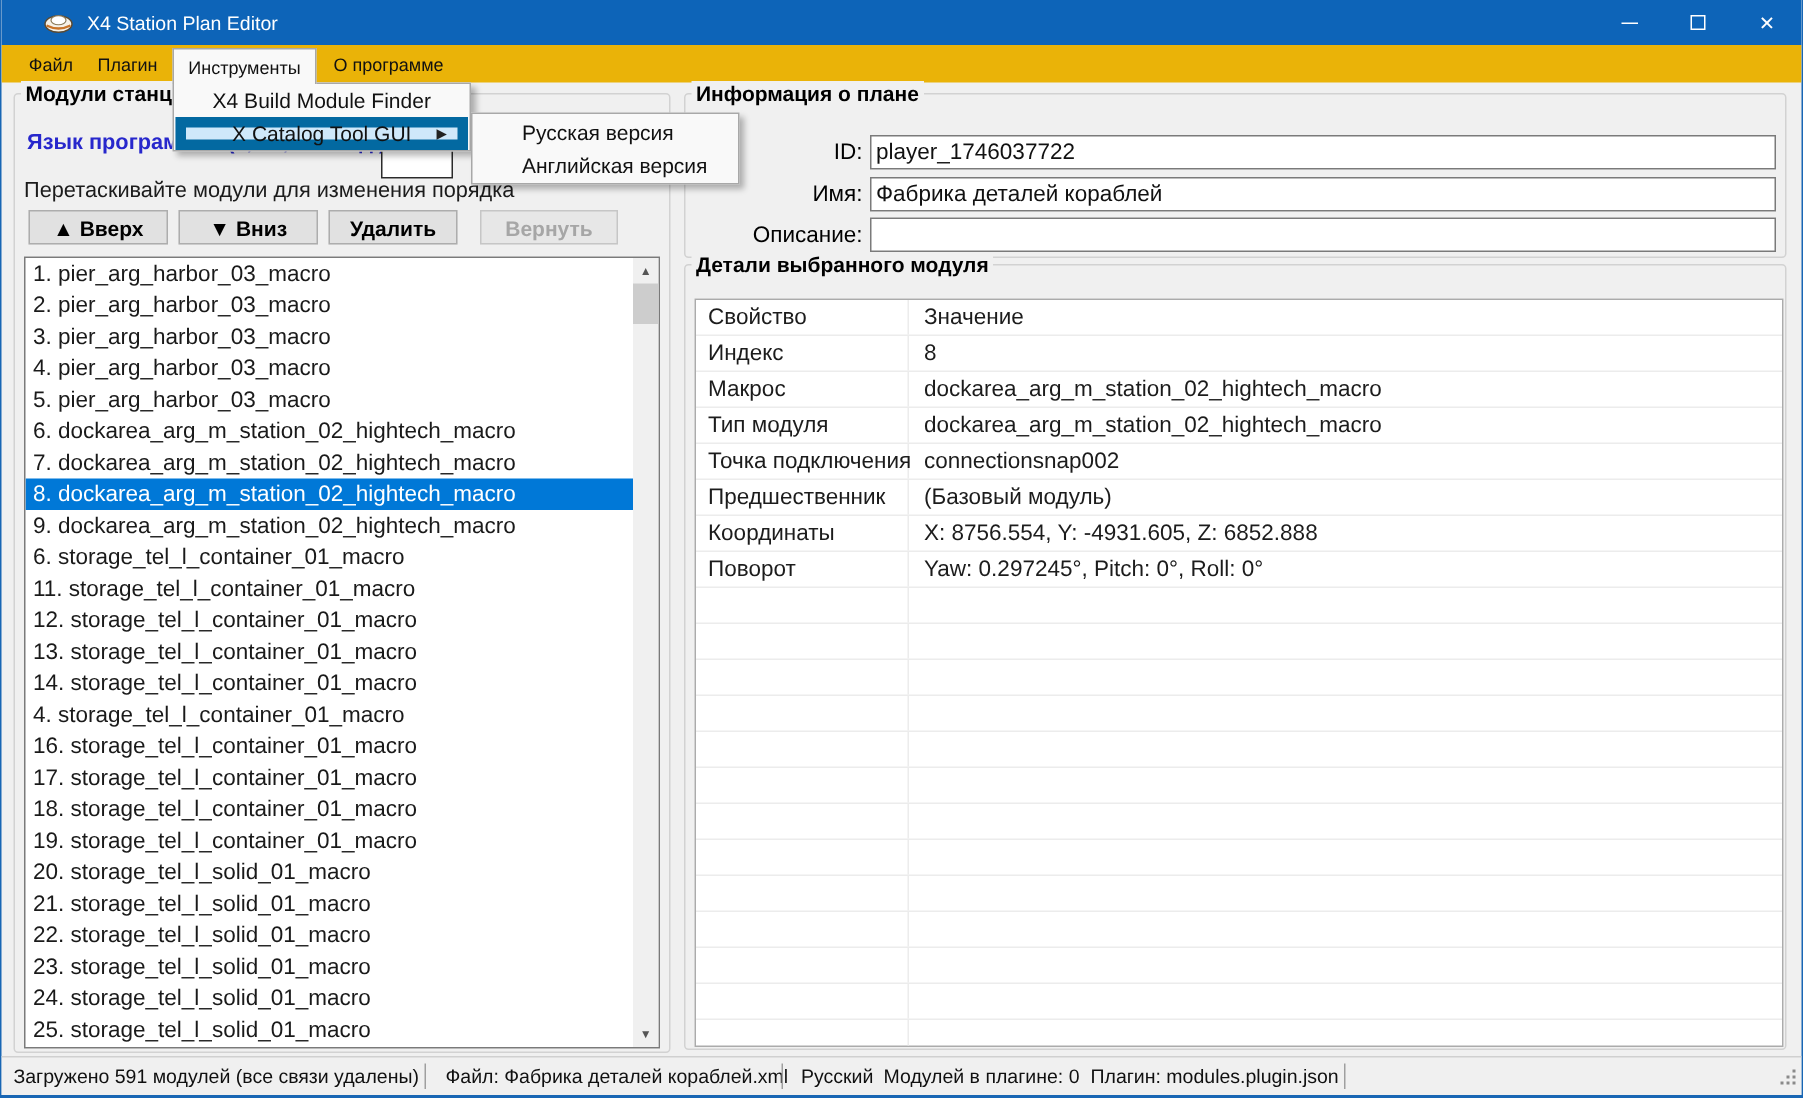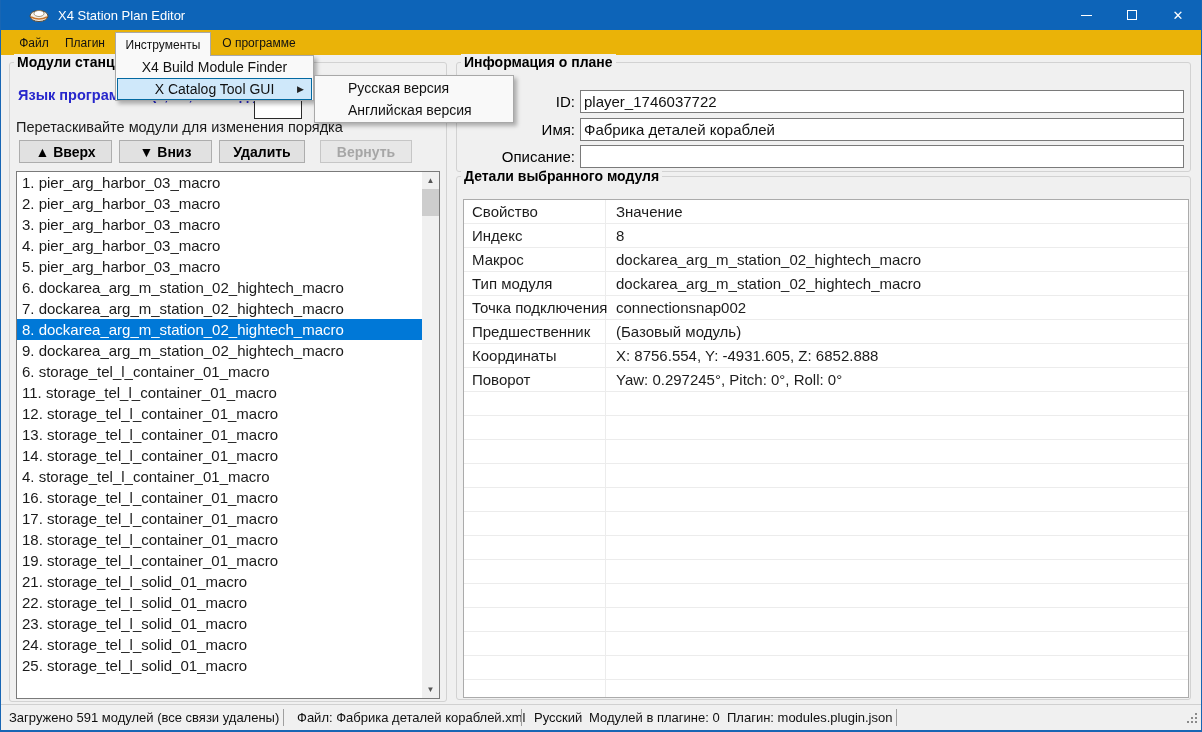--- a/index.html
+++ b/index.html
@@ -23,23 +23,23 @@
   .menu-item{ position:absolute; top:0; height:25px; display:flex; align-items:center; justify-content:center; }
   #mi-file{ left:12px; width:42px; }
   #mi-plugin{ left:58px; width:52px; }
   #mi-tools{ left:114px; width:96px; }
   #mi-about{ left:214px; width:88px; }
   .menu-item.open{ top:2px; height:24px; background:#f9f9f9; border:1px solid #a8a8a8; border-bottom:none; z-index:40; }
   
   .dropdown{ position:absolute; left:114px; top:55px; width:199px; height:46px; background:#f9f9f9;
     border:1px solid #a8a8a8; box-shadow:3px 3px 4px rgba(0,0,0,0.28); z-index:30; }
   .dd-item{ height:22px; display:flex; align-items:center; justify-content:center; font-size:14px; color:#111; position:relative; }
-  .dd-item.hl{ background:#cfe8fa; border:1px solid #0369a1; margin:0 1px; }
+  .dd-item.hl{ background:#cfe8fa; border:7px solid #0369a1; margin:0 1px; }
   .dd-arrow{ position:absolute; right:7px; font-size:9px; color:#222; }
-  .submenu{ position:absolute; left:313px; top:75px; width:200px; height:48px; background:#f9f9f9;
+  .submenu{ position:absolute; left:313px; top:75px; width:179px; height:48px; background:#f9f9f9;
     border:1px solid #a8a8a8; box-shadow:3px 3px 4px rgba(0,0,0,0.28); z-index:35; padding-top:1px; }
   .sm-item{ height:22px; display:flex; align-items:center; padding-left:33px; font-size:14px; color:#111; }
   
   .group{ position:absolute; border:1px solid #d2d2d2; border-radius:3px; background:#f0f0f0; }
   #group-modules{ left:8px; top:62px; width:438px; height:640px; }
   #group-plan{ left:455px; top:62px; width:735px; height:110px; }
   #group-details{ left:455px; top:176px; width:735px; height:524px; }
   .group-title{ position:absolute; top:-9px; left:4px; background:#f0f0f0; padding:0 3px; font-weight:bold; font-size:14px; color:#000; white-space:nowrap; }
   
   .lang-label{ position:absolute; left:8px; top:24px; font-weight:bold; font-size:14.5px; color:#2727cc; white-space:nowrap; }
@@ -134,20 +134,21 @@
           <div class="list-item">6. storage_tel_l_container_01_macro</div>
           <div class="list-item">11. storage_tel_l_container_01_macro</div>
           <div class="list-item">12. storage_tel_l_container_01_macro</div>
           <div class="list-item">13. storage_tel_l_container_01_macro</div>
           <div class="list-item">14. storage_tel_l_container_01_macro</div>
           <div class="list-item">4. storage_tel_l_container_01_macro</div>
           <div class="list-item">16. storage_tel_l_container_01_macro</div>
           <div class="list-item">17. storage_tel_l_container_01_macro</div>
           <div class="list-item">18. storage_tel_l_container_01_macro</div>
           <div class="list-item">19. storage_tel_l_container_01_macro</div>
+          <div class="list-item">20. storage_tel_l_solid_01_macro</div>
           <div class="list-item">21. storage_tel_l_solid_01_macro</div>
           <div class="list-item">22. storage_tel_l_solid_01_macro</div>
           <div class="list-item">23. storage_tel_l_solid_01_macro</div>
           <div class="list-item">24. storage_tel_l_solid_01_macro</div>
           <div class="list-item">25. storage_tel_l_solid_01_macro</div>
         </div>
       <div class="scrollbar">
         <div class="sb-btn up">▲</div>
         <div class="sb-thumb"></div>
         <div class="sb-btn down">▼</div>

